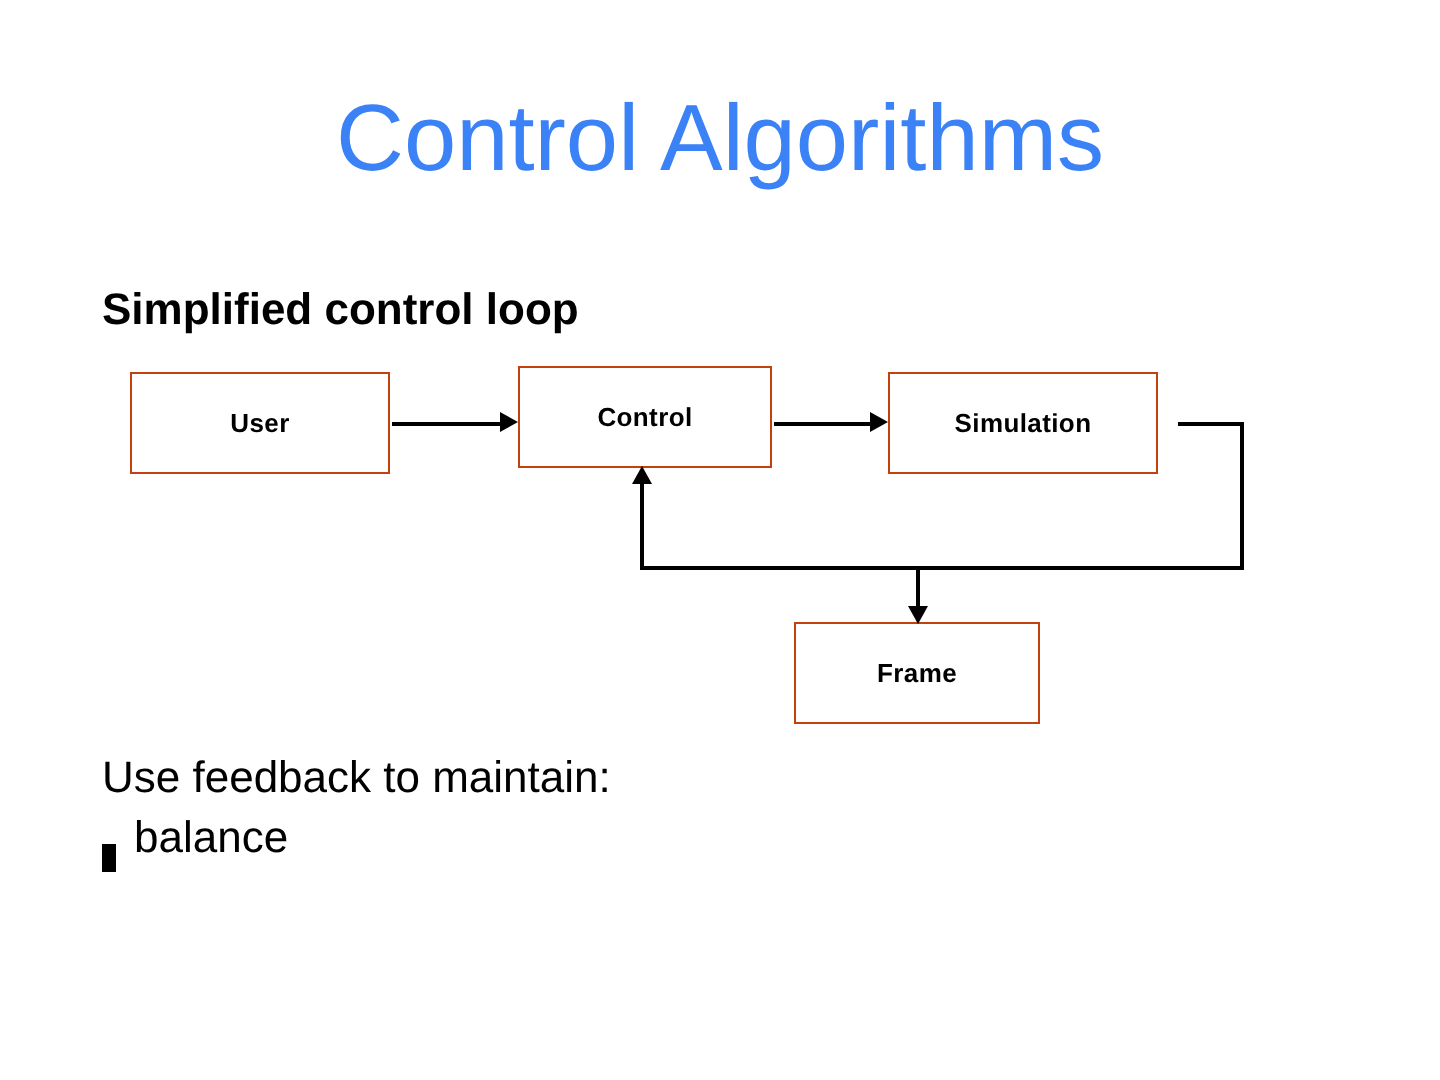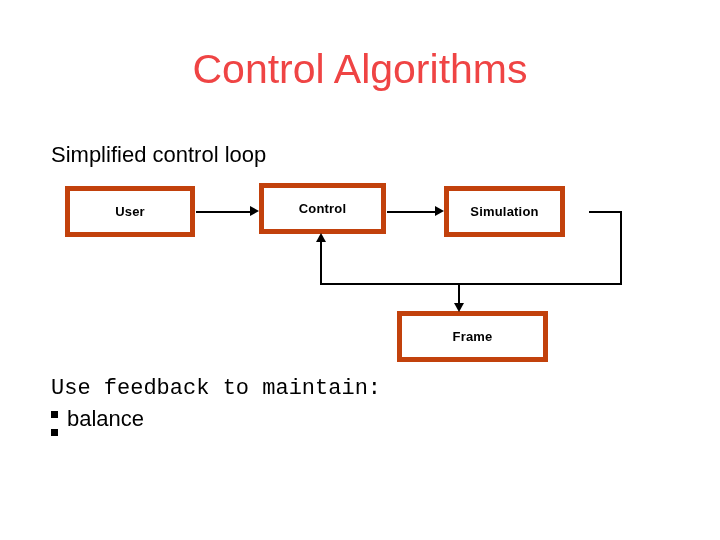--- a/index.html
+++ b/index.html
@@ -25,59 +25,59 @@
     background: #ffffff;
   }
 
   
   .slide-title {
     position: absolute;
     left: 0;
     top: 49px;
     width: 720px;
     text-align: center;
-    font-size: 41px;
+    font-size: 47px;
     font-weight: normal;
     line-height: 40px;
     letter-spacing: 0px;
-    color: #ef4444;
+    color: #3b82f6;
     white-space: nowrap;
   }
 
   
   .subhead {
     position: absolute;
     left: 51px;
     top: 142px;
     font-size: 22px;
     line-height: 26px;
-    font-weight: normal;
+    font-weight: bold;
     color: #000000;
     white-space: nowrap;
   }
 
   
   .dbox {
     position: absolute;
     box-sizing: border-box;
-    border: 5px solid #c2410c;
+    border: 1px solid #c2410c;
     background: #ffffff;
     display: flex;
     align-items: center;
     justify-content: center;
     font-size: 13px;
     font-weight: bold;
     color: #000000;
     white-space: nowrap;
     letter-spacing: 0.2px;
   }
   .box-user       { left: 65px;  top: 186px; width: 130px; height: 51px; }
   .box-control    { left: 259px; top: 183px; width: 127px; height: 51px; }
-  .box-simulation { left: 444px; top: 186px; width: 121px; height: 51px; }
-  .box-frame      { left: 397px; top: 311px; width: 151px; height: 51px; }
+  .box-simulation { left: 444px; top: 186px; width: 135px; height: 51px; }
+  .box-frame      { left: 397px; top: 311px; width: 123px; height: 51px; }
 
   
   .hline {
     position: absolute;
     height: 0;
     border-top: 2px solid #000000;
   }
   .vline {
     position: absolute;
     width: 0;
@@ -131,25 +131,24 @@
     width: 620px;
   }
   .body-line {
     font-size: 22px;
     line-height: 30px;
     color: #000000;
     white-space: nowrap;
   }
   .body-line.lead {
     padding-left: 0;
-    font-family: Liberation Mono, monospace;
   }
   .bullet-row {
     display: flex;
-    align-items: center;
+    align-items: flex-end;
   }
   .bullet-mark {
     display: inline-block;
     width: 7px;
     height: 7px;
     background: #000000;
     margin-right: 9px;
     position: relative;
     top: -5px;
     flex: 0 0 auto;

